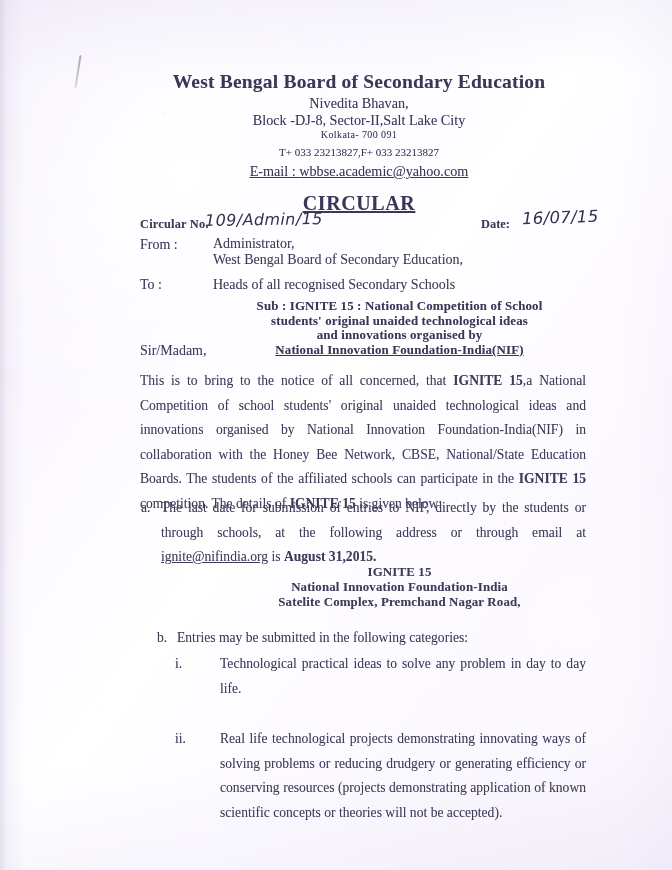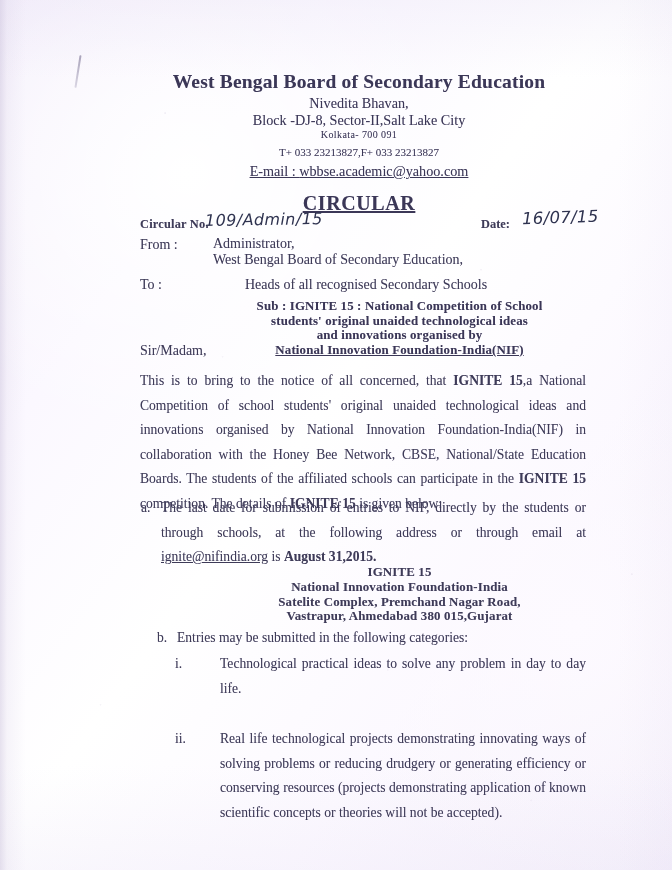--- a/index.html
+++ b/index.html
@@ -142,21 +142,21 @@
     font-style: italic;
     letter-spacing: .3px;
     transform: rotate(-2deg);
   }
 
   
   #from-label { position: absolute; left: 140px; top: 237px; font-size: 14px; }
   #from-line1 { position: absolute; left: 213px; top: 236px; font-size: 14px; }
   #from-line2 { position: absolute; left: 213px; top: 252px; font-size: 14px; }
   #to-label   { position: absolute; left: 140px; top: 277px; font-size: 14px; }
-  #to-value   { position: absolute; left: 213px; top: 277px; font-size: 14px; margin-left: 32px; }
+  #to-value   { position: absolute; left: 213px; top: 277px; font-size: 14px; }
 
   
   #subject-block {
     position: absolute;
     left: 213px;
     top: 283px;
     width: 373px;
     text-align: center;
     font-size: 12.9px;
     font-weight: bold;
@@ -291,21 +291,20 @@
 
   <div id="body-para"><span>This is to bring to the notice of all concerned, that  </span><b>IGNITE 15</b><span>,a National Competition of school    students' original unaided technological ideas and innovations organised by National Innovation Foundation-India(NIF) in collaboration with the Honey Bee Network, CBSE, National/State Education Boards. The students of the affiliated schools can participate in the </span><b>IGNITE 15</b><span> competition. The details of </span><b>IGNITE 15</b><span> is given below:</span></div>
 
   <div class="marker" id="item-a-marker">a.</div>
   <div class="list-item" id="item-a-text"><span>The last date for submission of entries to NIF, directly by the students or through schools, at the following address or through email at </span><span class="mail">ignite@nifindia.org</span><span> is </span><b>August 31,2015.</b></div>
 
   <div id="nif-address">
     <div>IGNITE 15</div>
     <div>National Innovation Foundation-India</div>
     <div>Satelite Complex, Premchand Nagar Road,</div>
-    <div>Vastrapur, Ahmedabad 380 015,Gujarat</div>
   </div>
 
   <div class="marker" id="item-b-marker">b.</div>
   <div class="list-item" id="item-b-text">Entries may be submitted in the following categories:</div>
 
   <div class="marker" id="item-i-marker">i.</div>
   <div class="list-item" id="item-i-text">Technological practical ideas to solve any problem in day to day life.</div>
 
   <div class="marker" id="item-ii-marker">ii.</div>
   <div class="list-item" id="item-ii-text">Real life technological projects demonstrating innovating ways of solving problems or reducing drudgery or generating efficiency or conserving resources (projects demonstrating application of known scientific concepts or theories will not be accepted).</div>

